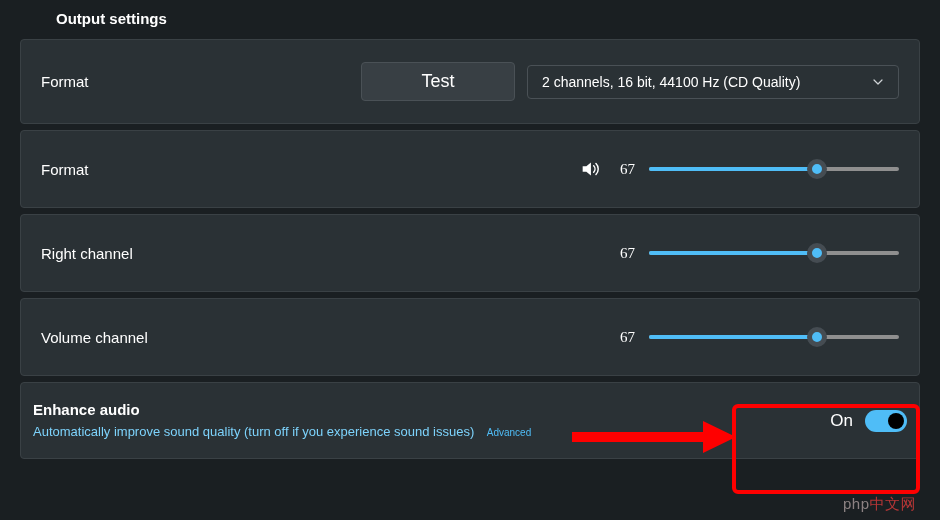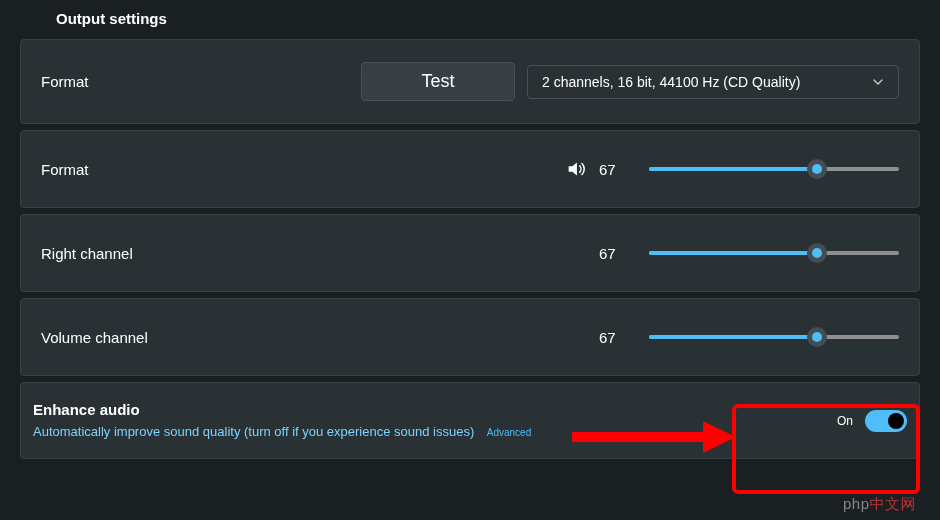--- a/index.html
+++ b/index.html
@@ -71,23 +71,24 @@
       width: 22px;
       height: 22px;
       margin-right: 12px;
       display: inline-flex;
       align-items: center;
       justify-content: center;
     }
     .value-num {
       font-size: 15px;
       color: #ffffff;
-      margin-right: 28px;
+      margin-right: 14px;
       min-width: 22px;
-      text-align: left;
+      text-align: right;
+      font-family: Liberation Serif, serif;
     }
     .slider {
       width: 250px;
       height: 20px;
       position: relative;
       display: flex;
       align-items: center;
     }
     .slider-track {
       position: absolute;
@@ -138,21 +139,21 @@
       margin-left: 8px;
       cursor: pointer;
     }
     .toggle-group {
       display: flex;
       align-items: center;
       gap: 12px;
       margin-left: 20px;
     }
     .toggle-label {
-      font-size: 12px;
+      font-size: 17px;
       color: #ffffff;
     }
     .toggle {
       width: 42px;
       height: 22px;
       background: #4fbdf7;
       border-radius: 11px;
       position: relative;
       cursor: pointer;
     }

